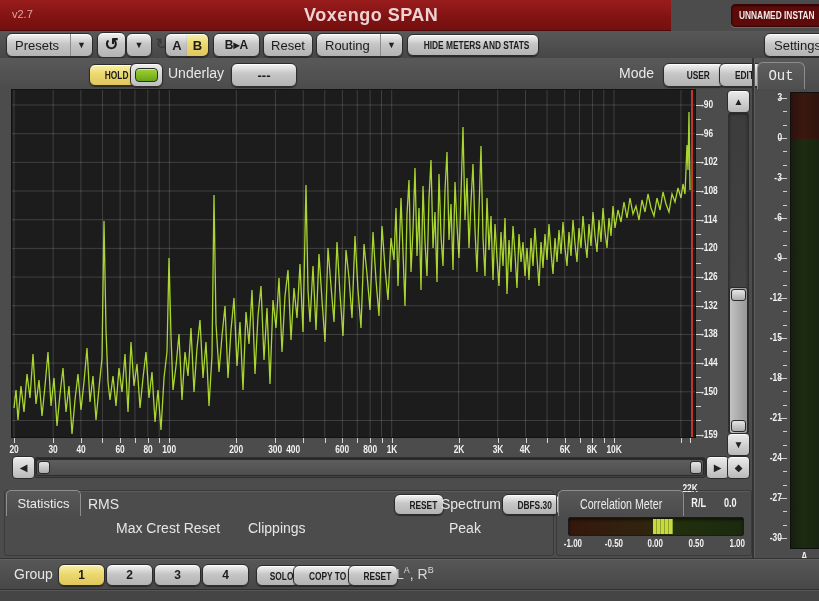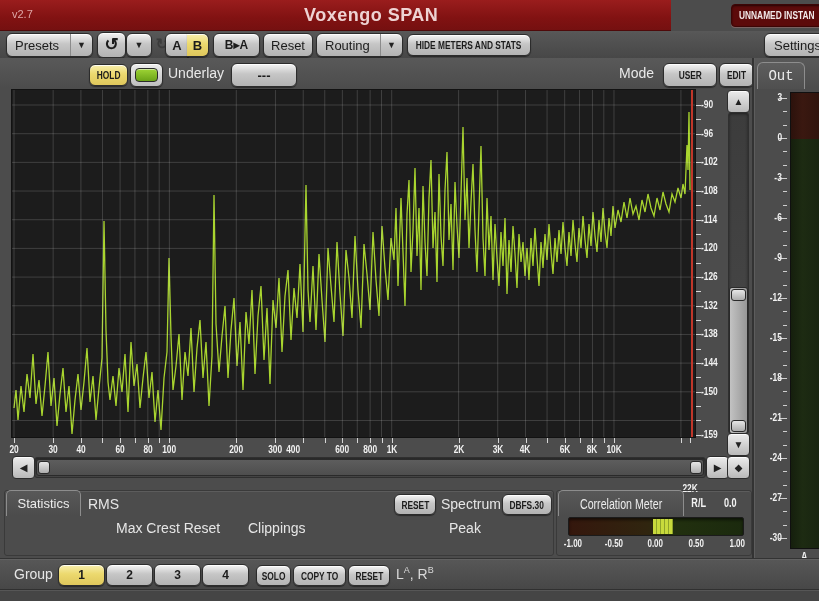--- a/index.html
+++ b/index.html
@@ -25,21 +25,21 @@
   .toolbar{left:0;top:31px;width:819px;height:27px;
     background:linear-gradient(#585858,#474747);border-bottom:1px solid #343434;}
   .btn{position:absolute;background:linear-gradient(#f4f4f4,#c6c6c6 45%,#b3b3b3);
     border:1px solid #2c2c2c;border-radius:6px;color:#1c1c1c;
     box-shadow:inset 0 1px 0 rgba(255,255,255,.85),0 1px 1px rgba(0,0,0,.45);
     display:flex;align-items:center;justify-content:center;font-size:13px;}
   .btn.yellow{background:linear-gradient(#f8efae,#ecd96e 45%,#dfc75c);}
   .btn.green-frame{background:linear-gradient(#ededed,#bdbdbd);}
   .arrowbox{border-left:1px solid #8b8b8b;height:100%;display:flex;align-items:center;justify-content:center;}
   .tri{font-size:9px;color:#222;}
-  .condbtn{font-weight:bold;font-size:11px;}
+  .condbtn{font-weight:bold;font-size:11px;padding-left:8px;}
 
   
   .subbar{left:0;top:58px;width:819px;height:30px;
     background:linear-gradient(#595959,#4c4c4c);}
   .tab{position:absolute;border:1px solid #8d8d8d;border-bottom:none;border-radius:6px 6px 0 0;
     background:linear-gradient(#5e5e5e,#4f4f4f);color:#ececec;font-size:14px;
     display:flex;align-items:center;justify-content:center;}
   .lbl{position:absolute;font-size:14px;color:#e9e9e9;}
 
   

